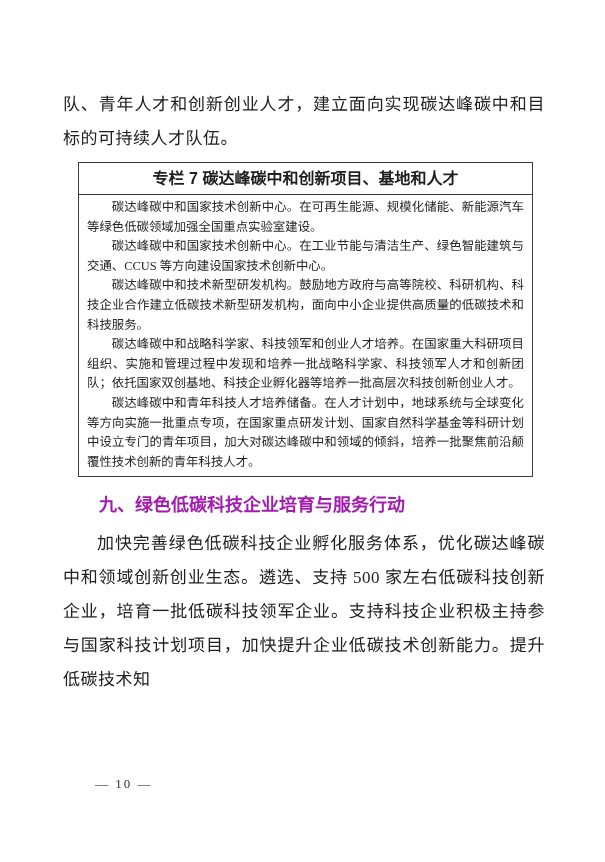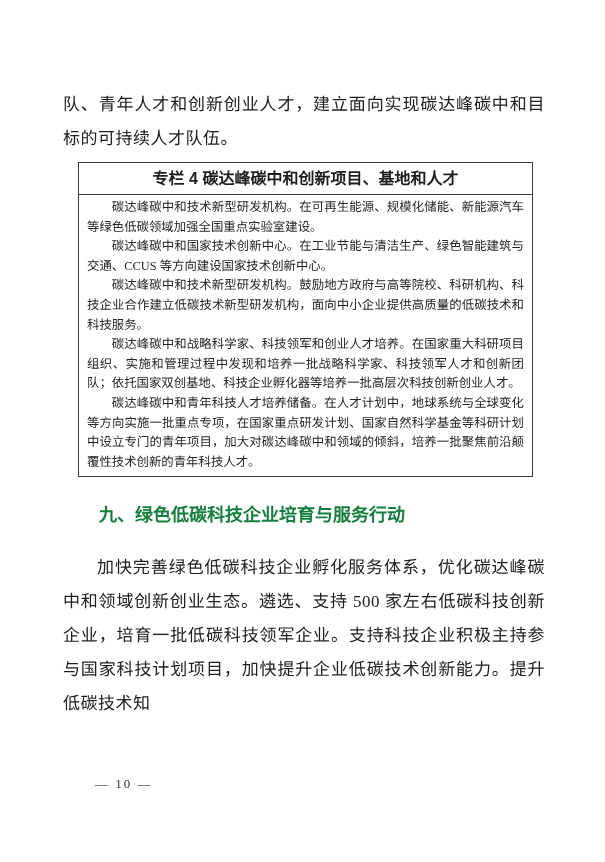--- a/index.html
+++ b/index.html
@@ -49,53 +49,53 @@
   }
   .panel-p {
     font-size: 12.4px;
     line-height: 19.6px;
     text-indent: 2em;
     text-align: justify;
     text-align-last: left;
     color: #262626;
   }
   .section-heading {
-    margin-top: 25px;
+    margin-top: 15px;
     font-family: "Liberation Sans", "DejaVu Sans", sans-serif;
     font-weight: bold;
     font-size: 18px;
     line-height: 26px;
     text-indent: 2em;
-    color: #15803d;
+    color: #a21caf;
   }
   .section-paragraph {
-    margin-top: 23px;
+    margin-top: 9px;
   }
   .page-number {
     position: absolute;
     left: 95px;
     top: 776px;
     font-size: 13px;
     letter-spacing: 2px;
     color: #333333;
     font-family: "Liberation Serif", "DejaVu Serif", serif;
   }
 </style>
 </head>
 <body>
 
 <div class="page">
   <div class="content">
 
     <p class="body-text">队、青年人才和创新创业人才，建立面向实现碳达峰碳中和目标的可持续人才队伍。</p>
 
     <div class="panel">
-      <div class="panel-title">专栏 4 碳达峰碳中和创新项目、基地和人才</div>
+      <div class="panel-title">专栏 7 碳达峰碳中和创新项目、基地和人才</div>
       <div class="panel-body">
-        <p class="panel-p">碳达峰碳中和技术新型研发机构。在可再生能源、规模化储能、新能源汽车等绿色低碳领域加强全国重点实验室建设。</p>
+        <p class="panel-p">碳达峰碳中和国家技术创新中心。在可再生能源、规模化储能、新能源汽车等绿色低碳领域加强全国重点实验室建设。</p>
         <p class="panel-p">碳达峰碳中和国家技术创新中心。在工业节能与清洁生产、绿色智能建筑与交通、CCUS 等方向建设国家技术创新中心。</p>
         <p class="panel-p">碳达峰碳中和技术新型研发机构。鼓励地方政府与高等院校、科研机构、科技企业合作建立低碳技术新型研发机构，面向中小企业提供高质量的低碳技术和科技服务。</p>
         <p class="panel-p">碳达峰碳中和战略科学家、科技领军和创业人才培养。在国家重大科研项目组织、实施和管理过程中发现和培养一批战略科学家、科技领军人才和创新团队；依托国家双创基地、科技企业孵化器等培养一批高层次科技创新创业人才。</p>
         <p class="panel-p">碳达峰碳中和青年科技人才培养储备。在人才计划中，地球系统与全球变化等方向实施一批重点专项，在国家重点研发计划、国家自然科学基金等科研计划中设立专门的青年项目，加大对碳达峰碳中和领域的倾斜，培养一批聚焦前沿颠覆性技术创新的青年科技人才。</p>
       </div>
     </div>
 
     <h2 class="section-heading">九、绿色低碳科技企业培育与服务行动</h2>
 
     <p class="body-text indent2 section-paragraph">加快完善绿色低碳科技企业孵化服务体系，优化碳达峰碳中和领域创新创业生态。遴选、支持 500 家左右低碳科技创新企业，培育一批低碳科技领军企业。支持科技企业积极主持参与国家科技计划项目，加快提升企业低碳技术创新能力。提升低碳技术知</p>

